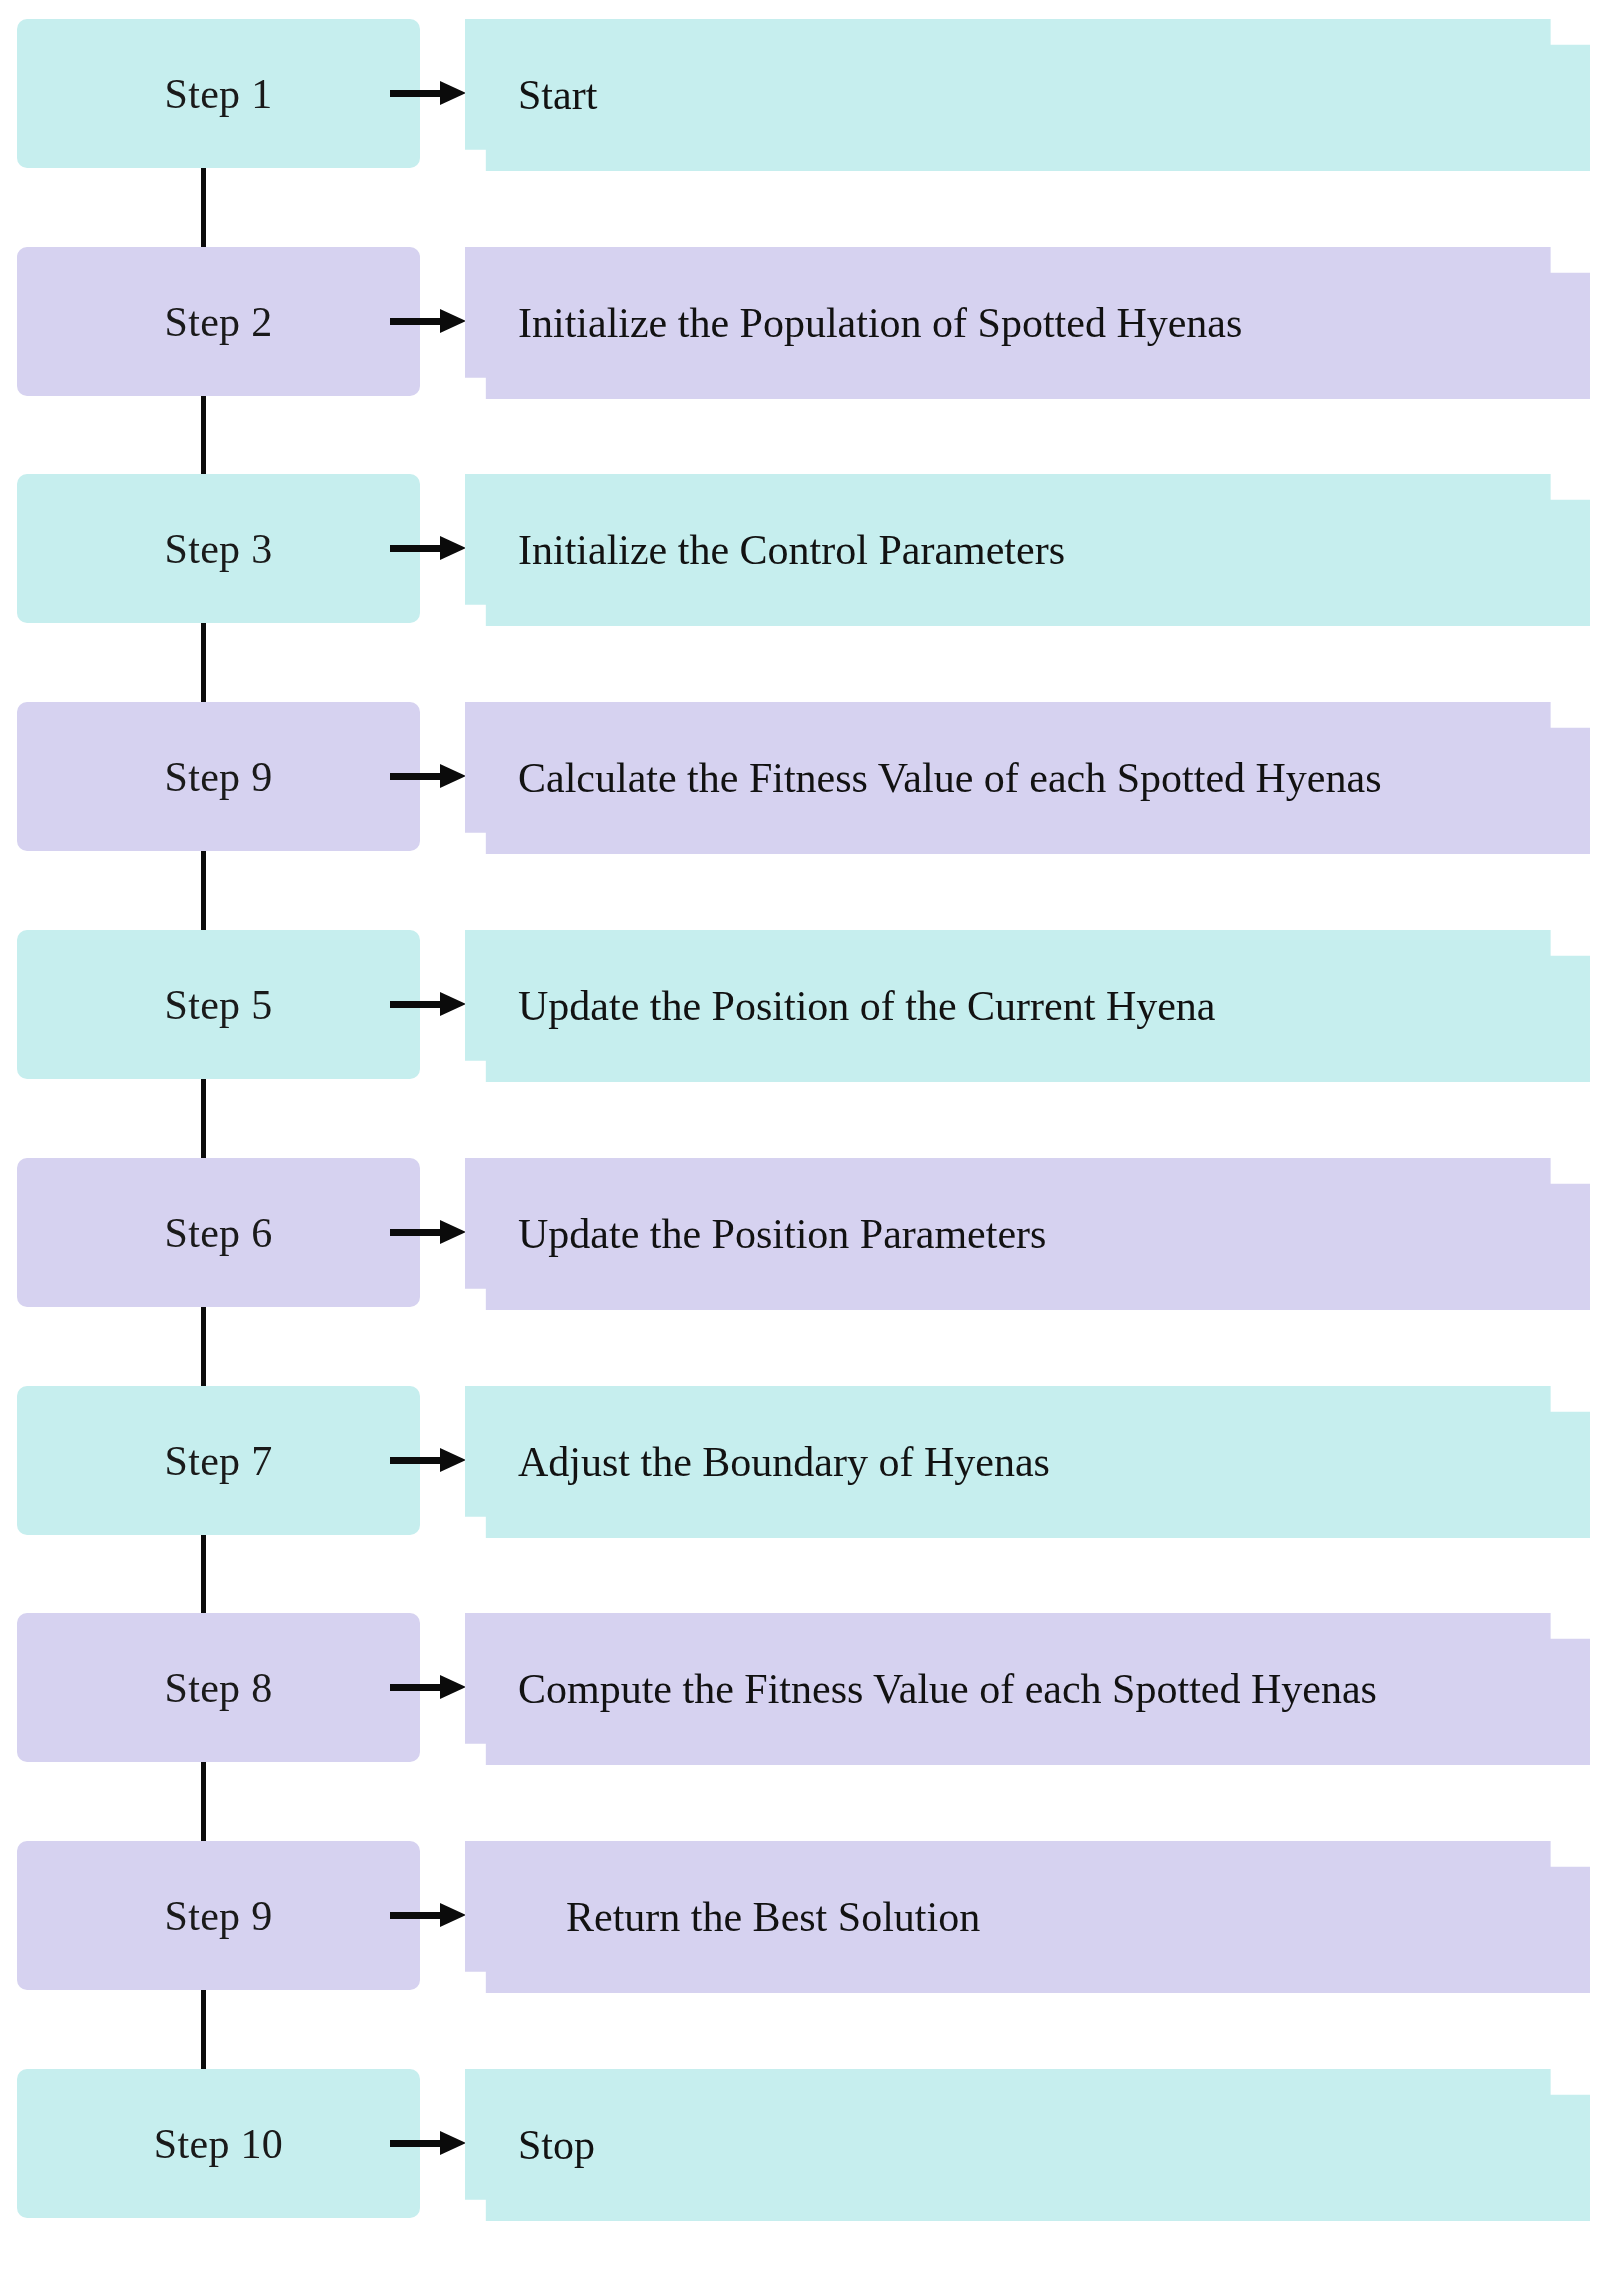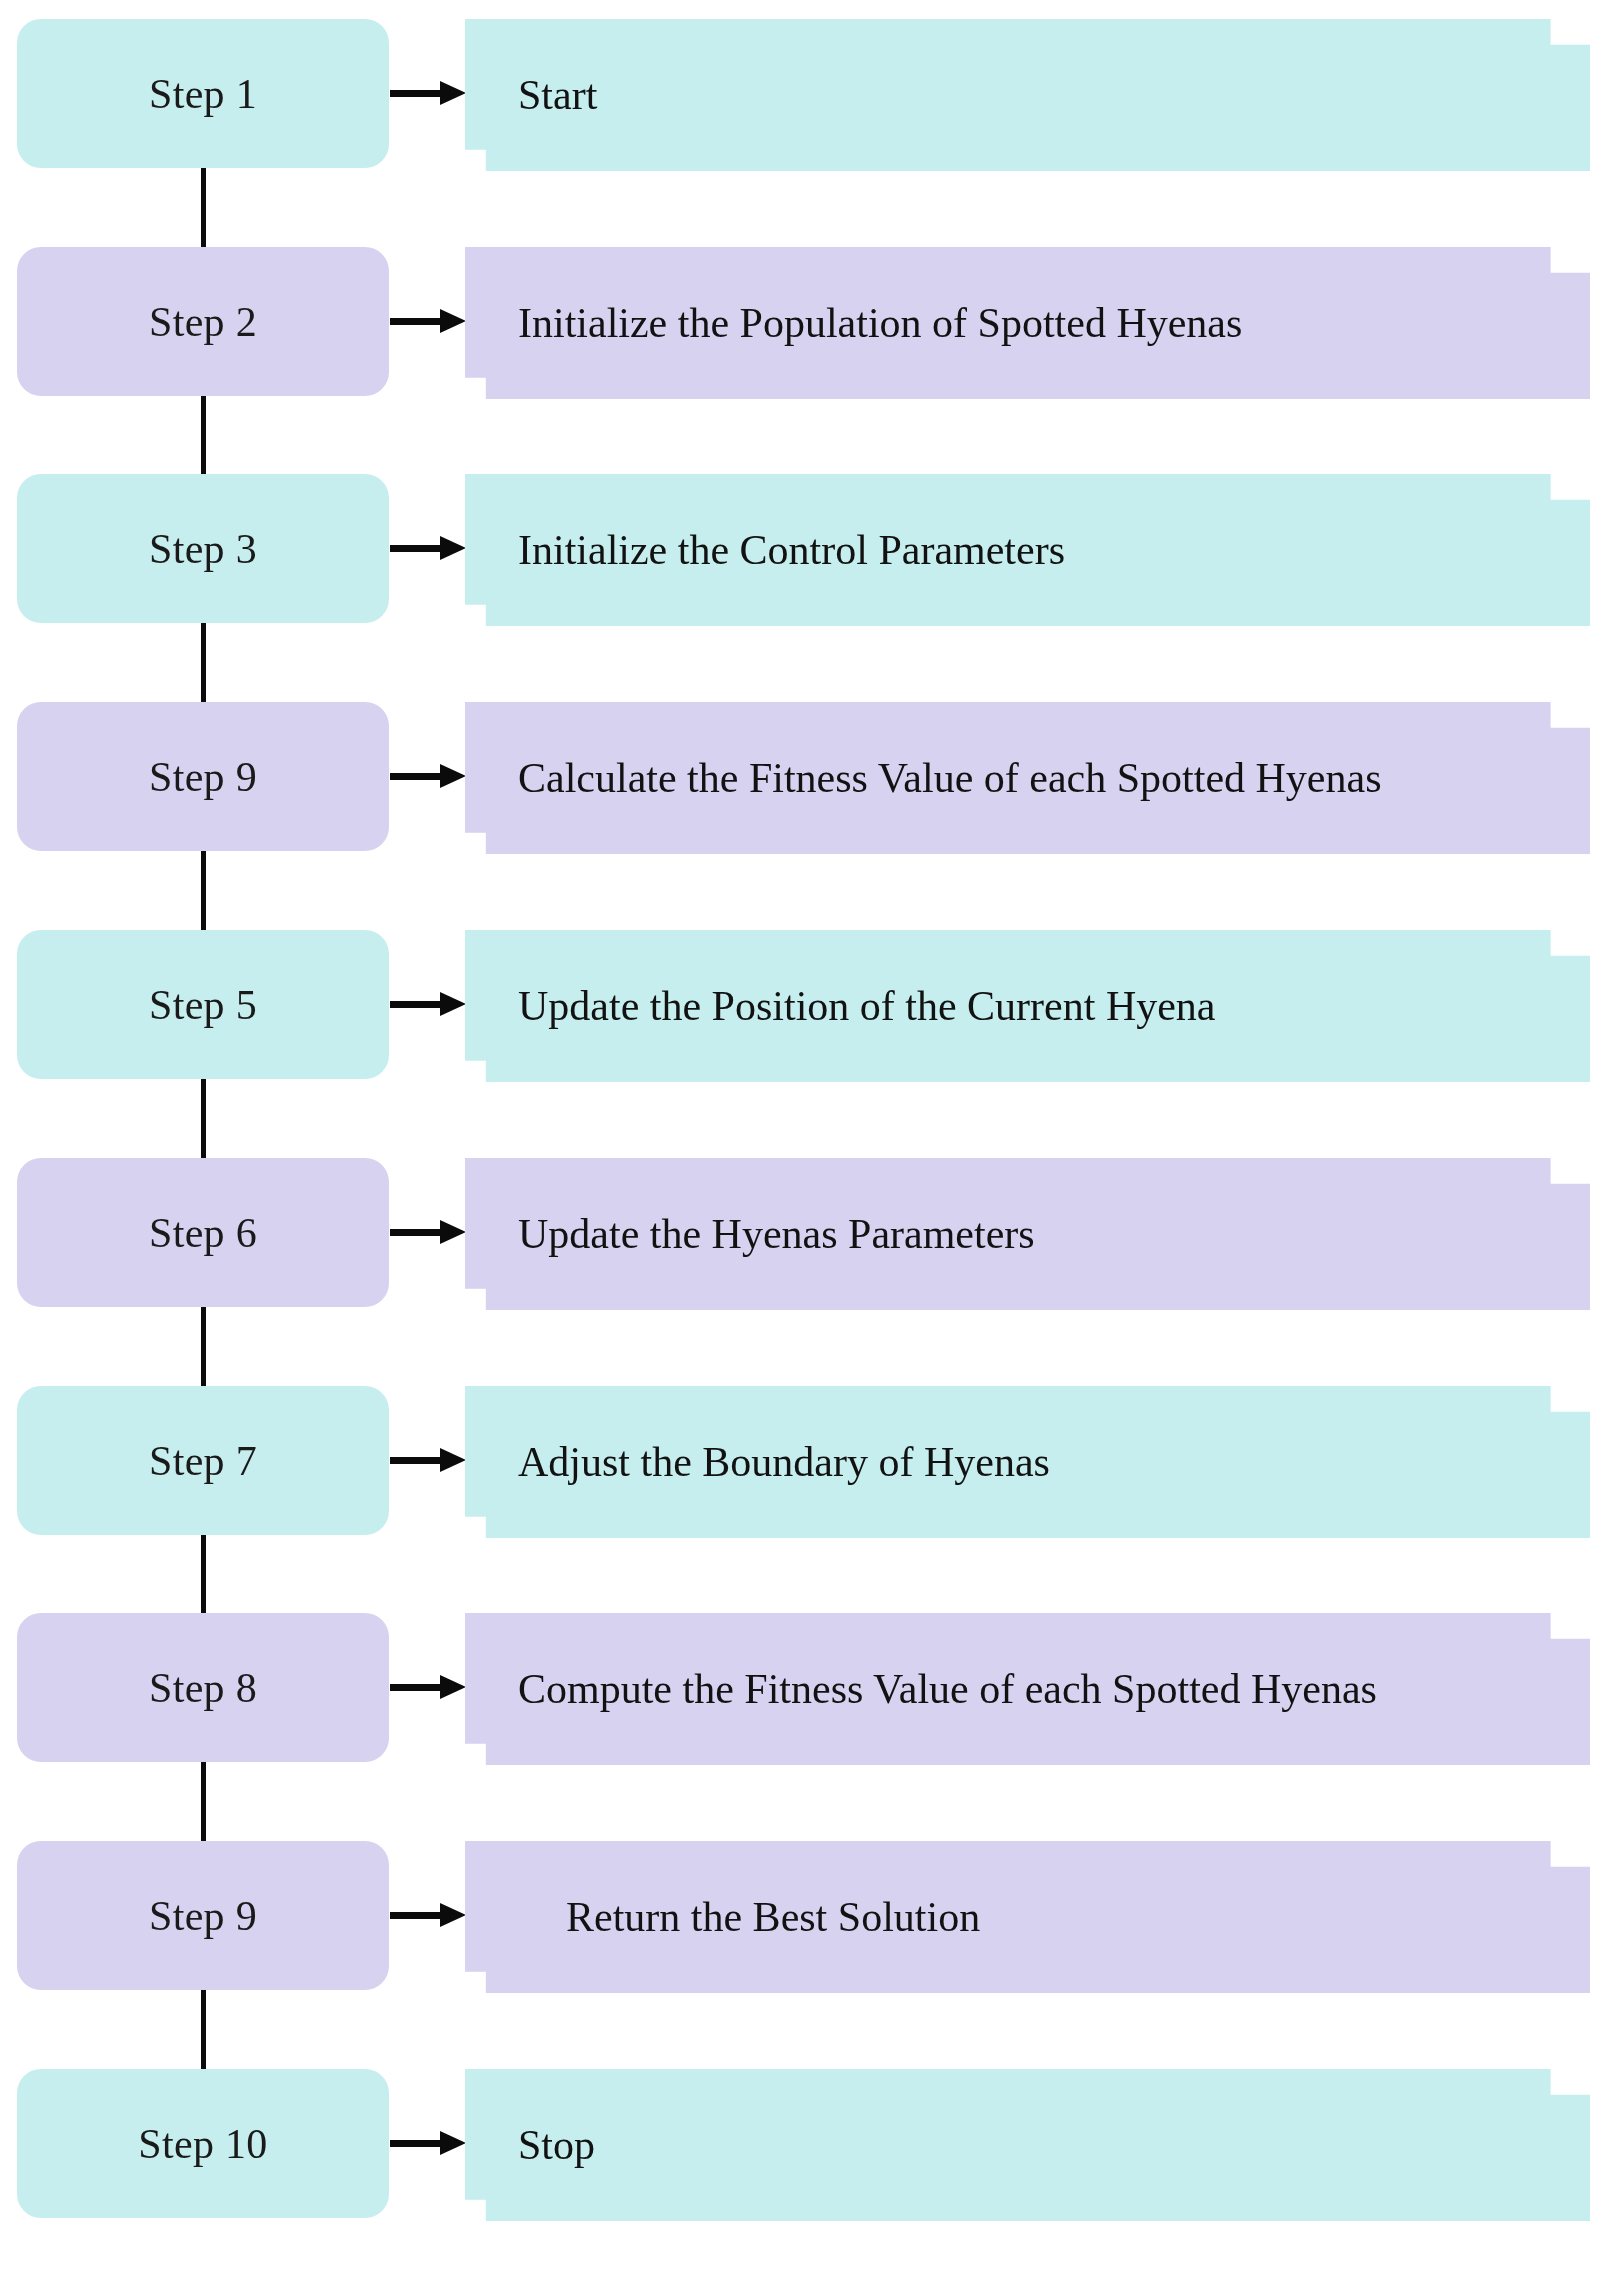--- a/index.html
+++ b/index.html
@@ -24,23 +24,23 @@
     left: 0;
     width: 1617px;
     height: 149px;
   }
 
   
   .step-box {
     position: absolute;
     left: 17px;
     top: 0;
-    width: 372px;
+    width: 403px;
     height: 149px;
-    border-radius: 24px;
+    border-radius: 10px;
     display: flex;
     align-items: center;
     justify-content: center;
     box-sizing: border-box;
   }
   .step-label {
     font-size: 42px;
     line-height: 1;
     color: #1a1a1a;
     letter-spacing: 0.3px;
@@ -196,21 +196,21 @@
     <div class="row" style="top: 1158px;">
       <div class="step-box" style="background: rgb(214, 210, 240);">
         <span class="step-label">Step 6</span>
       </div>
       <div class="arrow">
         <div class="arrow-shaft" style="background: rgb(11, 11, 11);"></div>
         <div class="arrow-head" style="border-left-color: rgb(11, 11, 11);"></div>
       </div>
       <div class="banner">
         <div class="banner-shape" style="background: rgb(214, 210, 240);"></div>
-        <div class="banner-text" style="color: rgb(18, 18, 18);">Update the Hyenas Parameters</div>
+        <div class="banner-text" style="color: rgb(18, 18, 18);">Update the Position Parameters</div>
       </div>
     </div>
     <div class="connector" style="top: 1532px; height: 84px; background: rgb(11, 11, 11);"></div>
     <div class="row" style="top: 1386px;">
       <div class="step-box" style="background: rgb(198, 238, 238);">
         <span class="step-label">Step 7</span>
       </div>
       <div class="arrow">
         <div class="arrow-shaft" style="background: rgb(11, 11, 11);"></div>
         <div class="arrow-head" style="border-left-color: rgb(11, 11, 11);"></div>

